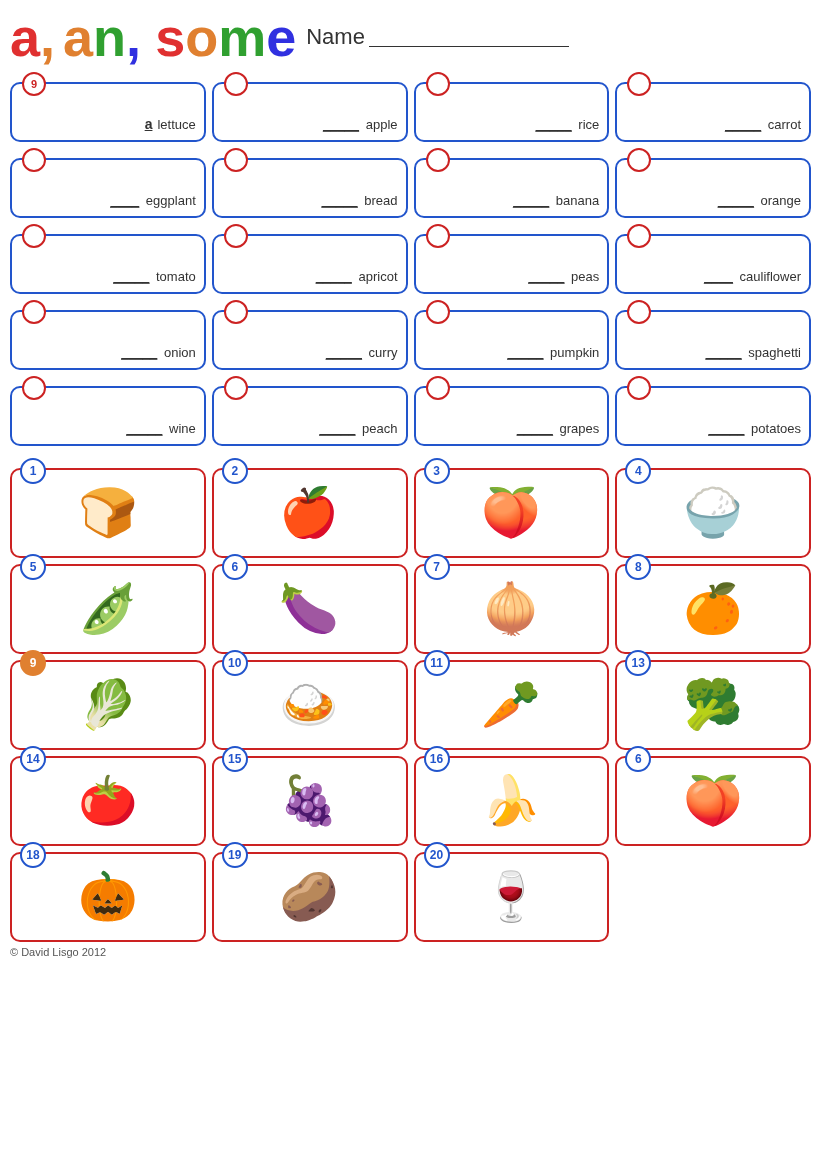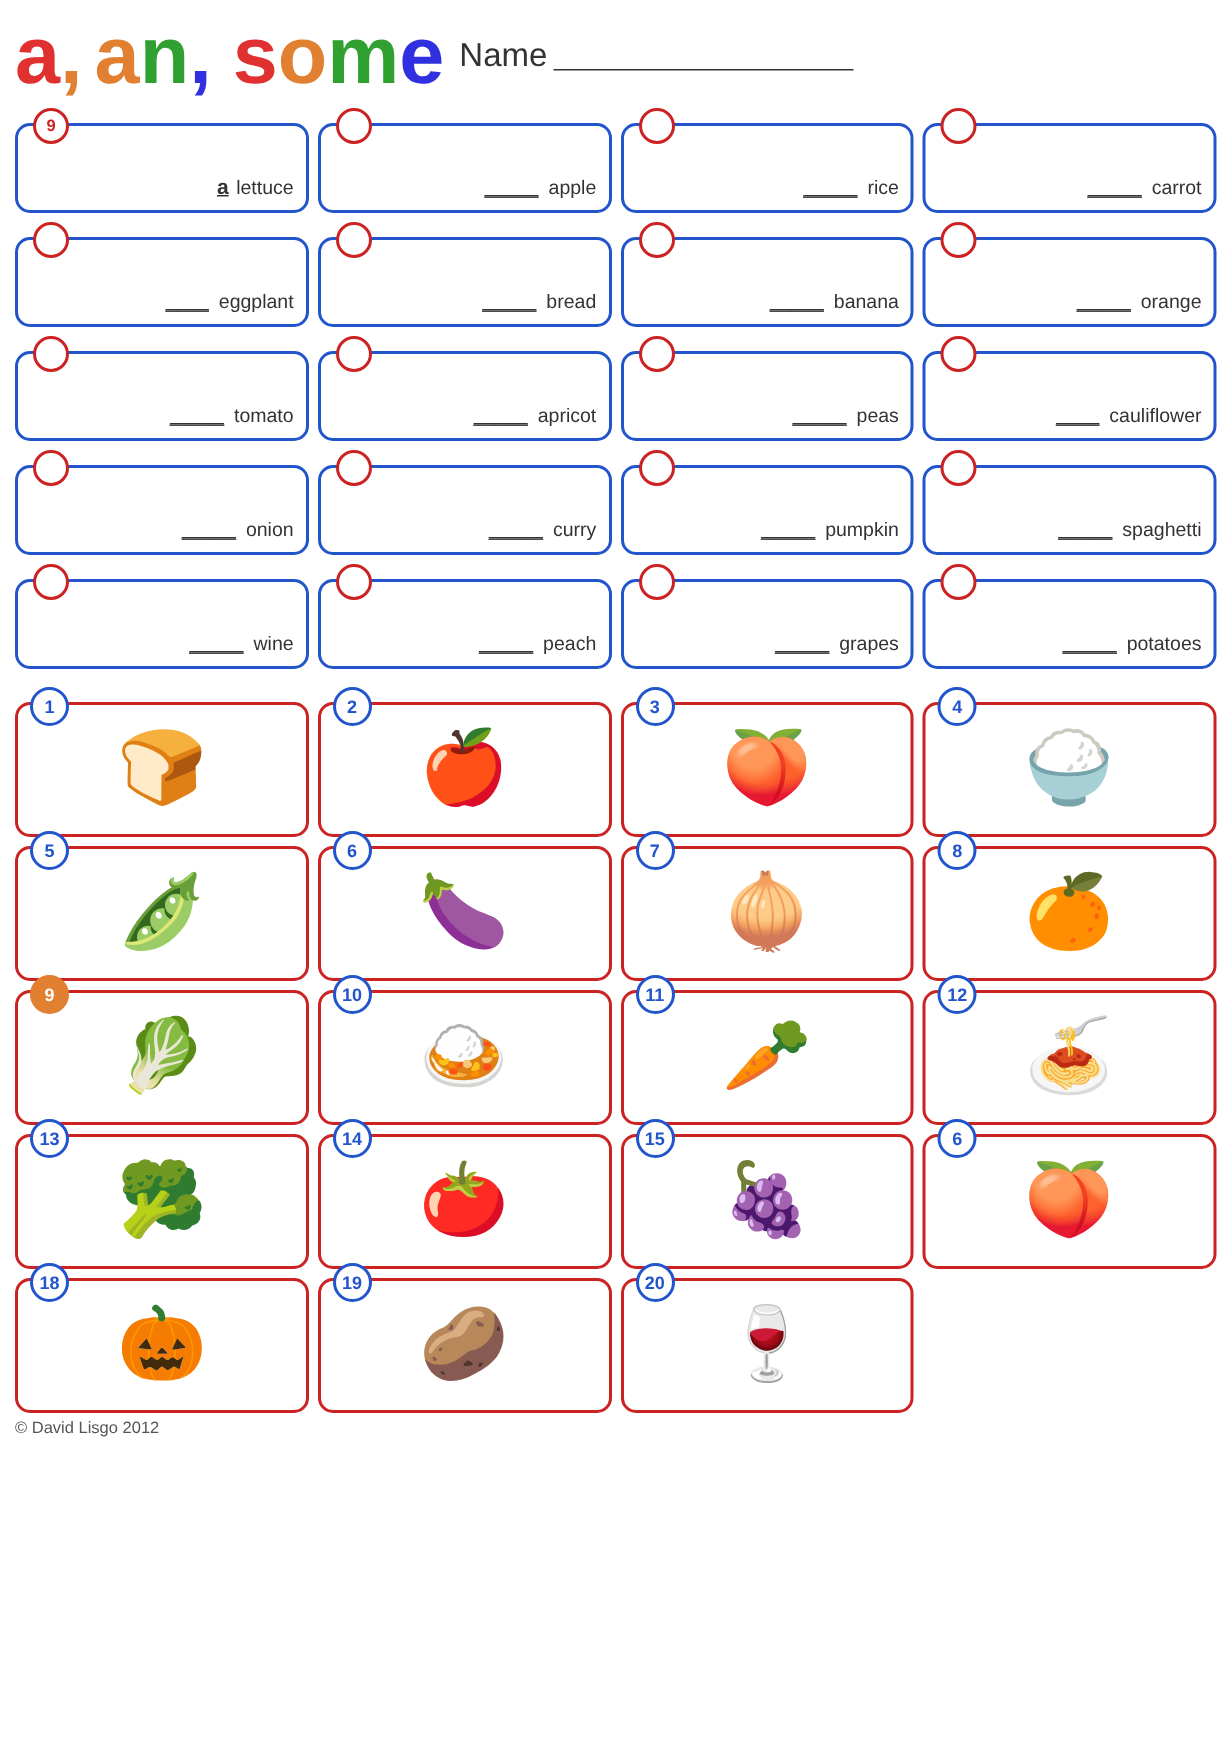--- a/index.html
+++ b/index.html
@@ -395,37 +395,37 @@
     <div class="food-icon">🥬</div>
   </div>
   <div class="img-card">
     <div class="circle">10</div>
     <div class="food-icon">🍛</div>
   </div>
   <div class="img-card">
     <div class="circle">11</div>
     <div class="food-icon">🥕</div>
   </div>
-  <div class="img-card">
-    <div class="circle">12</div>
-    <div class="food-icon">🍝</div>
-  </div>
 
   <div class="img-card">
     <div class="circle">13</div>
     <div class="food-icon">🥦</div>
   </div>
   <div class="img-card">
     <div class="circle">14</div>
     <div class="food-icon">🍅</div>
   </div>
   <div class="img-card">
     <div class="circle">15</div>
     <div class="food-icon">🍇</div>
   </div>
+  <div class="img-card">
+    <div class="circle">16</div>
+    <div class="food-icon">🍌</div>
+  </div>
 
   <div class="img-card">
     <div class="circle">6</div>
     <div class="food-icon">🍑</div>
   </div>
   <div class="img-card">
     <div class="circle">18</div>
     <div class="food-icon">🎃</div>
   </div>
   <div class="img-card">

